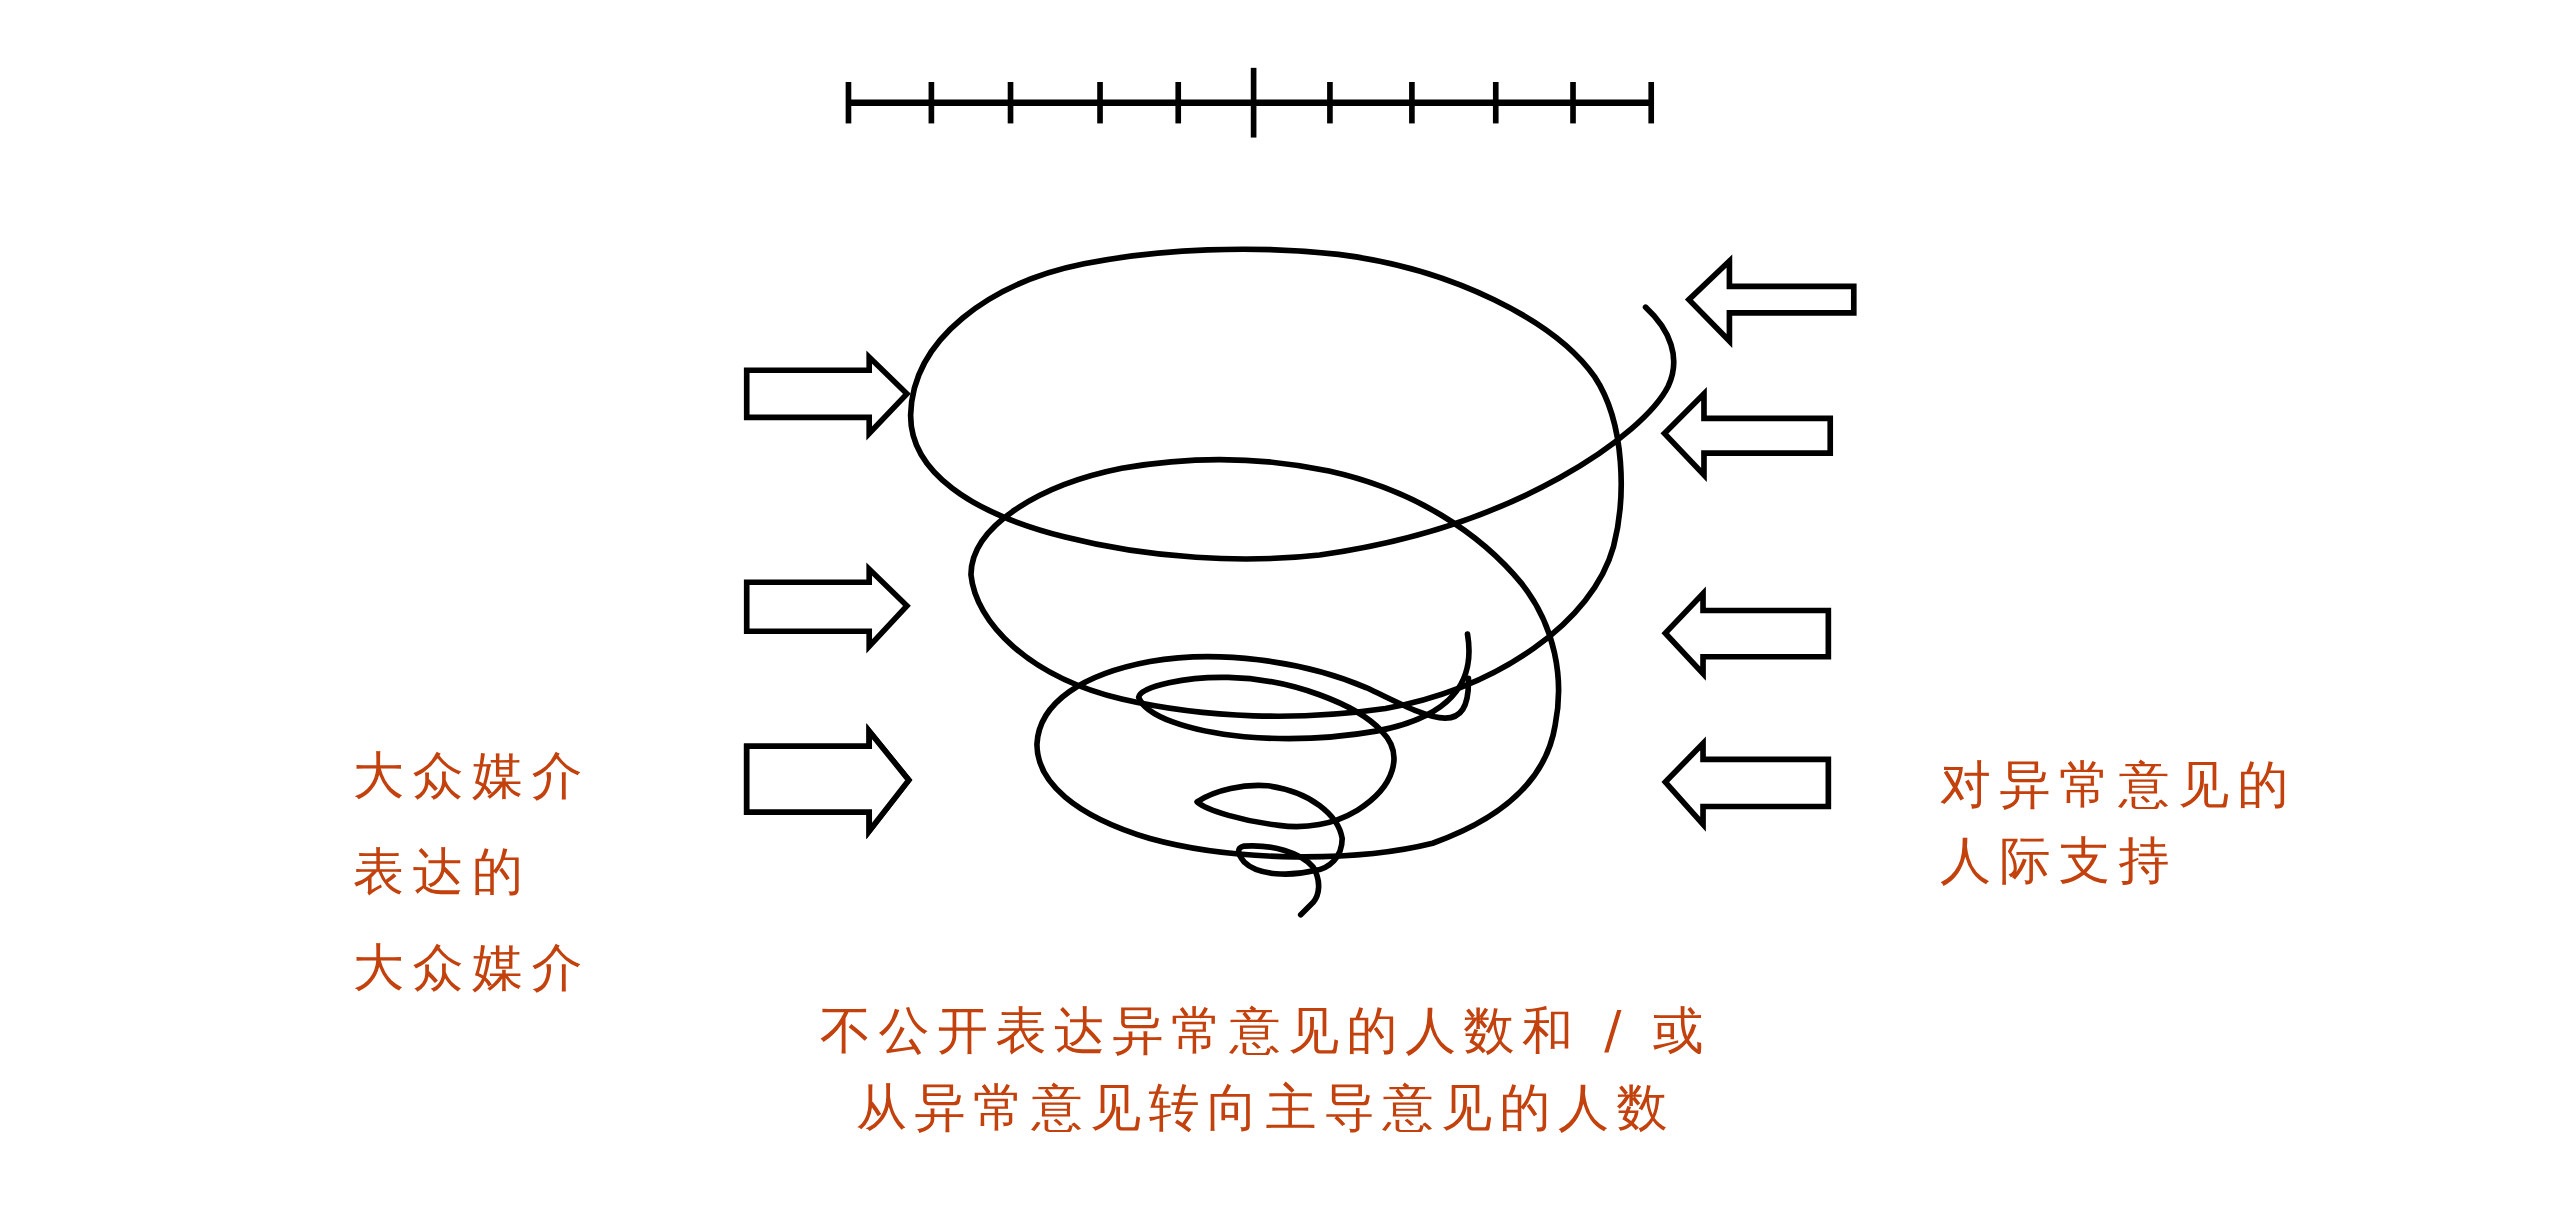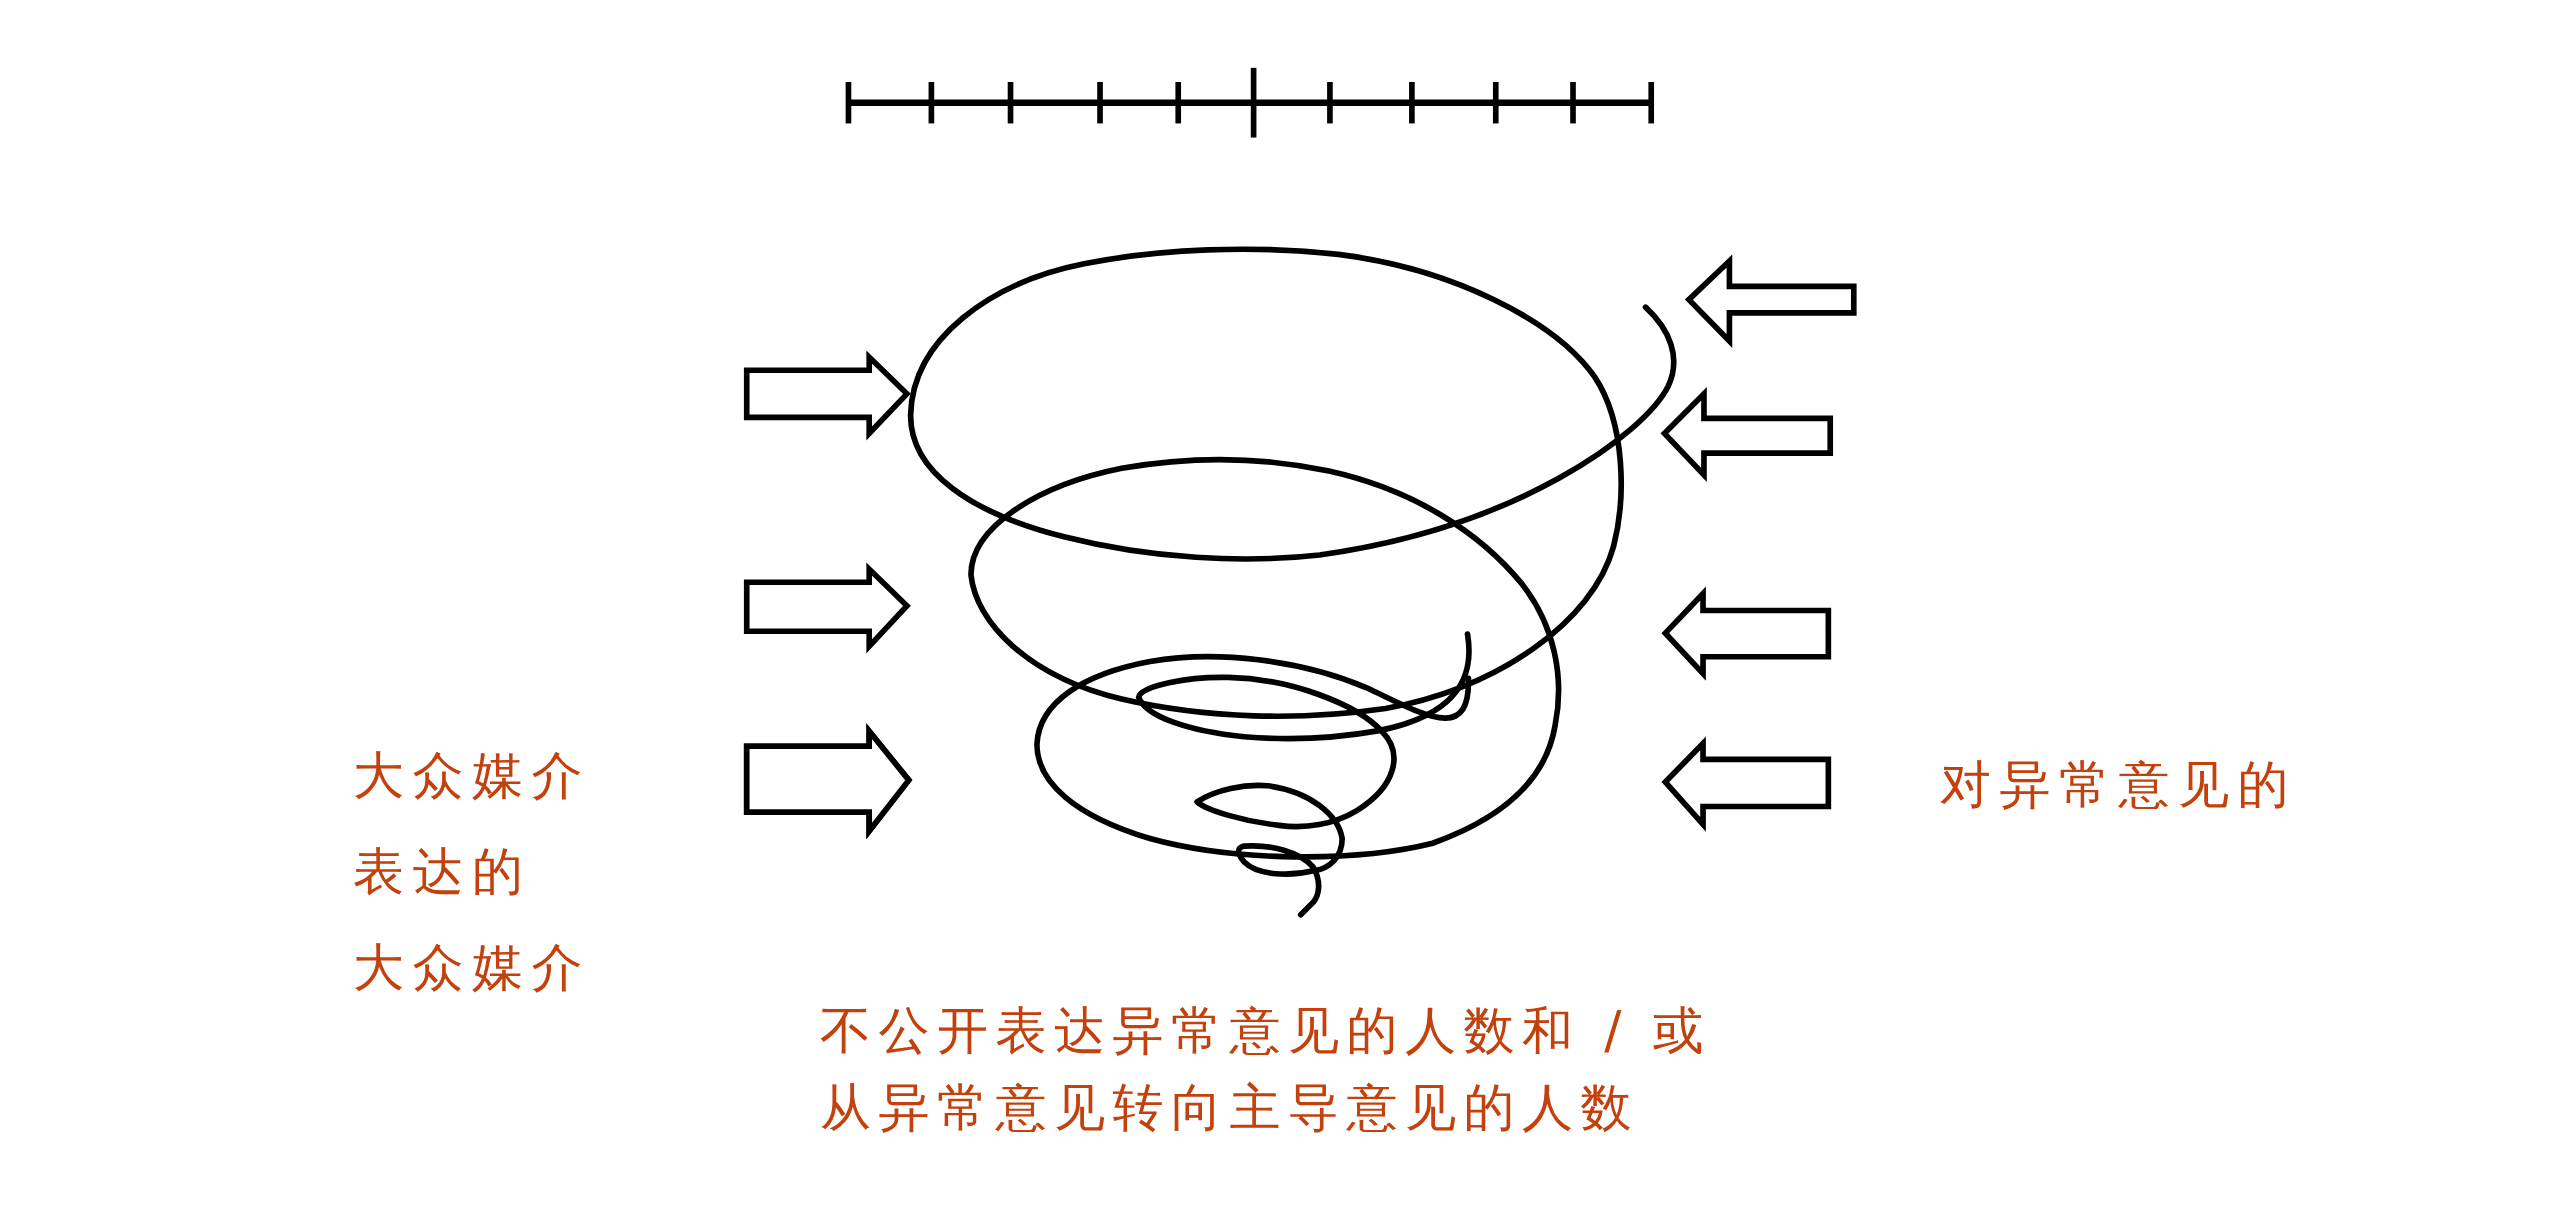--- a/index.html
+++ b/index.html
@@ -4,21 +4,21 @@
   <style>
     html, body { margin: 0; padding: 0; background: #ffffff; }
     body { width: 2576px; height: 1206px; position: relative; overflow: hidden;
            font-family: "DejaVu Sans", "Liberation Sans", sans-serif; color: #000; }
     #canvas { position: absolute; left: 0; top: 0; width: 2576px; height: 1206px; }
     .label { position: absolute; font-size: 51px; line-height: 1; color: #c2410c;
              letter-spacing: 8.5px; white-space: nowrap; font-weight: normal; }
     .label .line { display: block; height: 51px; }
     #left-label .line { margin-bottom: 45px; }
     #right-label .line { margin-bottom: 25.4px; }
-    #bottom-label .line { margin-bottom: 26px; letter-spacing: 7.5px; }
+    #bottom-label .line { margin-bottom: 26px; letter-spacing: 7.5px; text-align: center; }
   </style>
 </head>
 <body>
 
 <svg id="canvas" viewBox="0 0 2733 1280" xmlns="http://www.w3.org/2000/svg">
 
   <g stroke="#000" stroke-width="6" fill="none" stroke-linecap="butt">
     <line x1="899" y1="109" x2="1753" y2="109" stroke-width="7"></line>
     <line x1="900" y1="87" x2="900" y2="131"></line>
     <line x1="988" y1="87" x2="988" y2="131"></line>
@@ -93,19 +93,20 @@
 </svg>
 
 <div id="left-label" class="label" style="left: 353px; top: 750px;">
   <span class="line">大众媒介</span>
   <span class="line">表达的</span>
   <span class="line">大众媒介</span>
 </div>
 
 <div id="right-label" class="label" style="left: 1940px; top: 759px;">
   <span class="line">对异常意见的</span>
+  <span class="line">人际支持</span>
 </div>
 
 <div id="bottom-label" class="label" style="left: 820px; top: 1005px;">
   <span class="line">不公开表达异常意见的人数和 / 或</span>
   <span class="line">从异常意见转向主导意见的人数</span>
 </div>
 
 
 </body></html>

